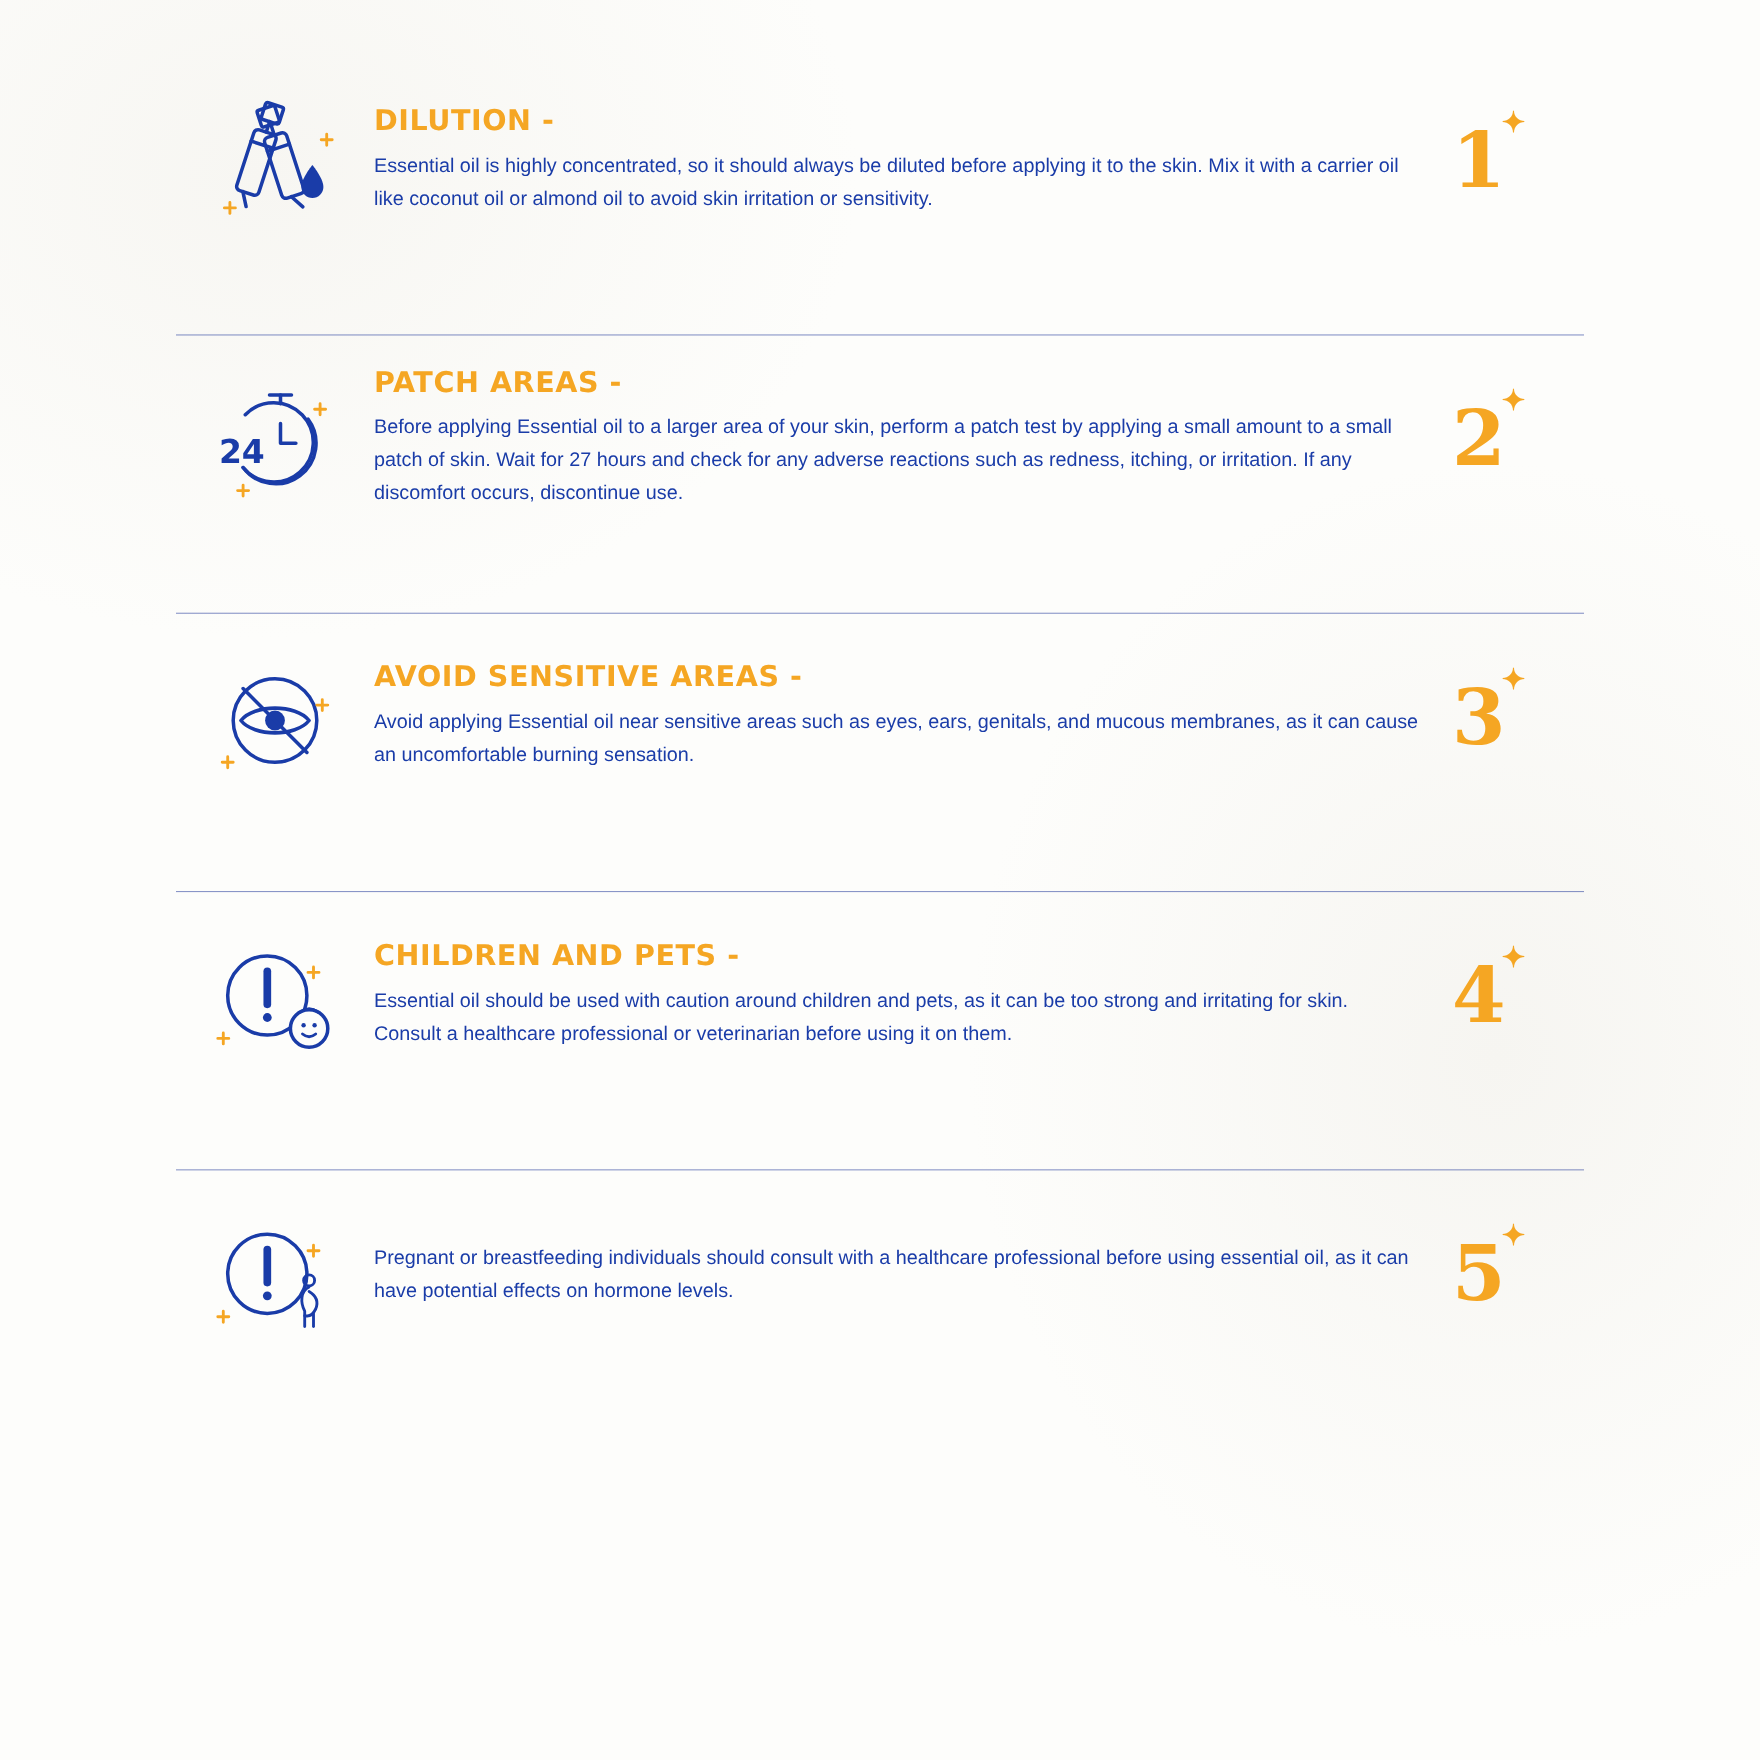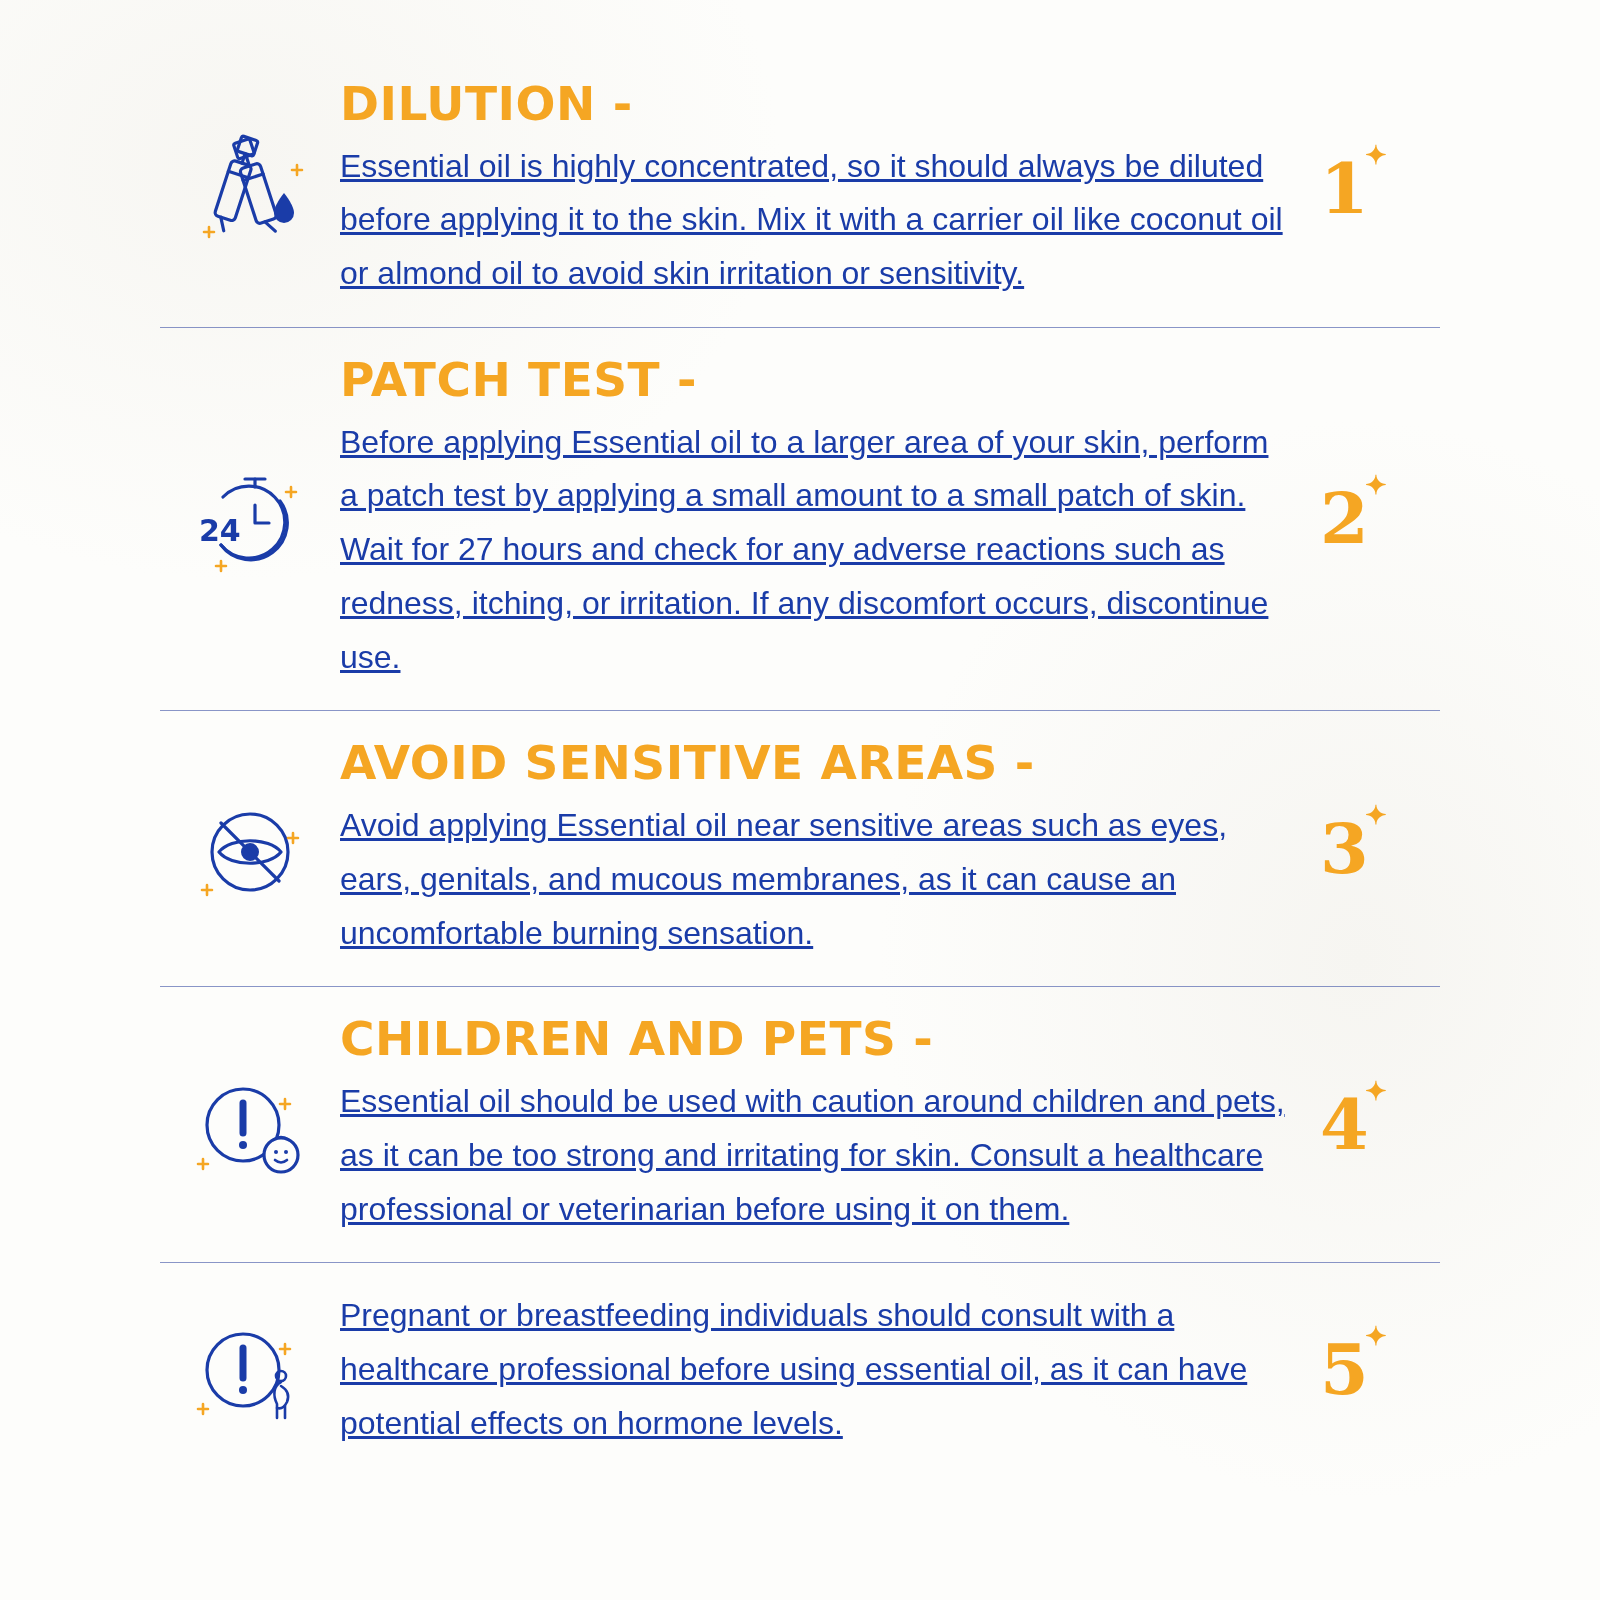--- a/index.html
+++ b/index.html
@@ -56,34 +56,33 @@
     width: 120px;
     flex: 0 0 120px;
     display: flex;
     align-items: center;
     justify-content: flex-start;
     position: relative;
   }
   .tip-title {
     color: #f5a623;
     font-weight: bold;
-    font-size: 47px;
+    font-size: 26px;
     letter-spacing: 0.5px;
     margin: 0 0 10px 0;
     line-height: 1.1;
     font-family: "DejaVu Sans", sans-serif;
   }
   .tip-body {
     color: #1a3ca8;
-    font-size: 32px;
+    font-size: 18px;
     line-height: 1.68;
     margin: 0;
     font-family: "Liberation Sans", sans-serif;
     max-width: 1010px;
-    text-decoration: underline;
   }
   .tip-number {
     color: #f5a623;
     font-size: 70px;
     font-weight: bold;
     line-height: 1;
     font-family: "DejaVu Serif", serif;
     position: relative;
   }
   .tip-number .spark {
@@ -158,21 +157,21 @@
             <line x1="70" y1="22" x2="70" y2="30"></line>
             <polyline points="70,48 70,66 84,66"></polyline>
             <text x="14" y="84" font-family="DejaVu Sans, sans-serif" font-size="30" font-weight="bold" fill="#1a3ca8" stroke="none">24</text>
             <g stroke="#f5a623" stroke-width="2.6">
               <path d="M106 30 l0 10 M101 35 l10 0"></path>
               <path d="M36 104 l0 10 M31 109 l10 0"></path>
             </g>
           </svg>
         </div>
         <div class="text-col">
-          <div class="tip-title">PATCH TEST -</div>
+          <div class="tip-title">PATCH AREAS -</div>
           <p class="tip-body">Before applying Essential oil to a larger area of your skin, perform a patch test by applying a small amount to a small patch of skin. Wait for 27 hours and check for any adverse reactions such as redness, itching, or irritation. If any discomfort occurs, discontinue use.</p>
         </div>
         <div class="num-col">
           <div class="tip-number">
             <span>2</span>
             <span class="spark">✦</span>
           </div>
         </div>
       </div>
     </div>

